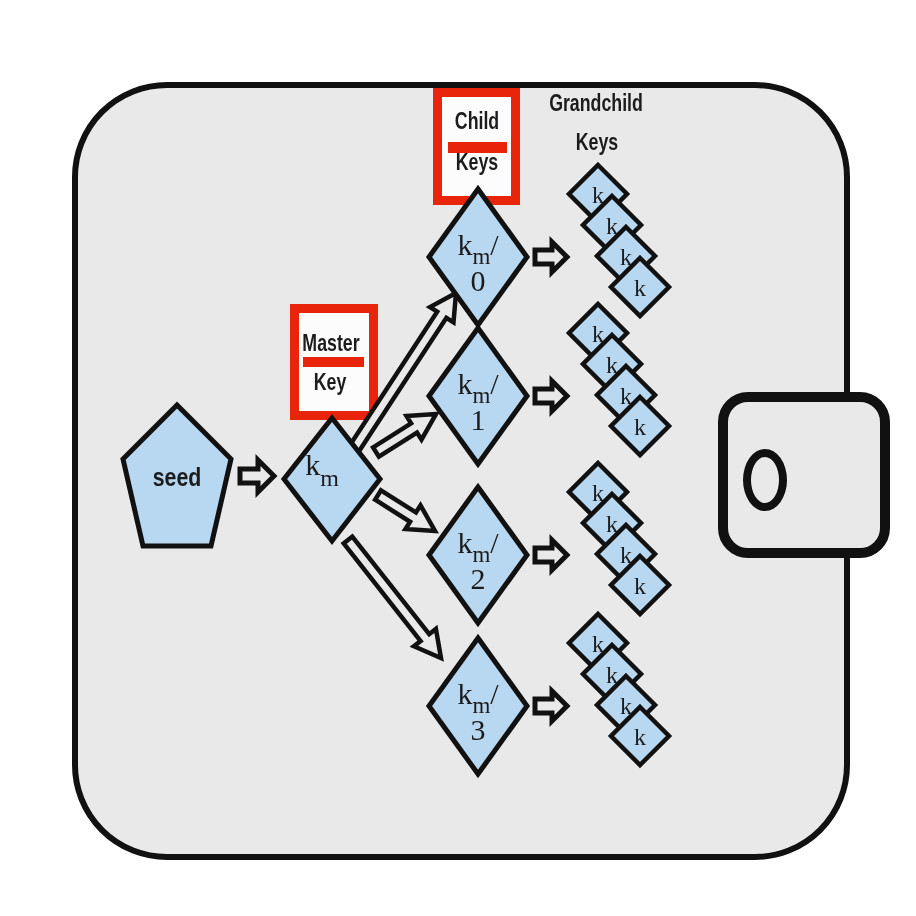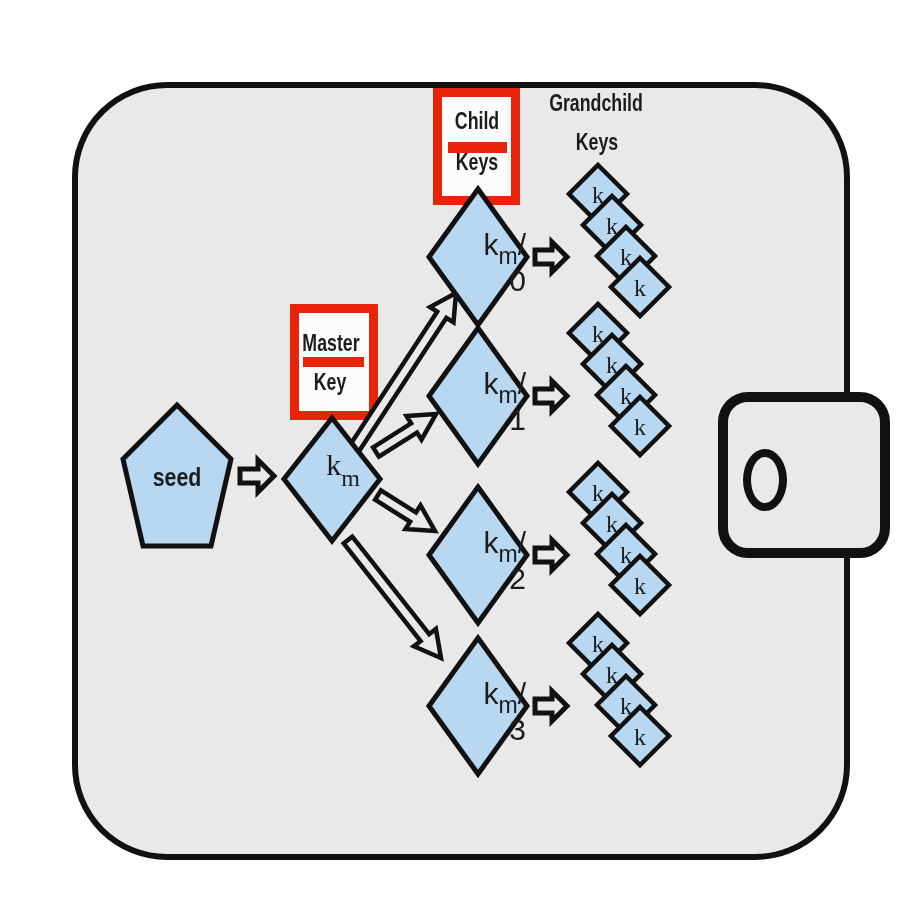--- a/index.html
+++ b/index.html
@@ -37,21 +37,21 @@
   .hdg{
     width:140px;font-family:"Liberation Sans",sans-serif;font-weight:bold;
     font-size:24px;line-height:1.15;transform:scaleX(0.74);transform-origin:center top;
     letter-spacing:0px;
   }
   .seed-lbl{
     width:100px;font-family:"Liberation Sans",sans-serif;font-weight:bold;
     font-size:26px;transform:scaleX(0.82);transform-origin:center top;
   }
   .key-label{
-    width:96px;font-family:Liberation Sans, sans-serif;font-size:30px;line-height:36px;text-align:right;
+    width:96px;font-family:Liberation Serif, serif;font-size:30px;line-height:36px;
   }
   .key-label sub{font-size:23px;vertical-align:-9px;line-height:0;}
   .master-k{width:96px;font-family:"Liberation Serif",serif;font-size:30px;}
   .master-k sub{font-size:24px;vertical-align:-11px;line-height:0;}
   .redbar{position:absolute;background:var(--annotation-red);z-index:5;}
   .bar-child{left:448px;top:142px;width:59px;height:11px;}
   .bar-master{left:303px;top:357px;width:61px;height:10px;}
   .clasp{
     position:absolute;left:718px;top:392px;width:172px;height:166px;
     box-sizing:border-box;border:10px solid var(--outline);border-radius:30px;
@@ -146,21 +146,21 @@
   <div class="lbl hdg" style="left:407px;top:148px;">Keys</div>
 
   <div class="lbl hdg" style="left:526px;top:89px;">Grandchild</div>
   <div class="lbl hdg" style="left:527px;top:128px;">Keys</div>
 
   <div class="lbl hdg" style="left:261px;top:329px;">Master</div>
   <div class="lbl hdg" style="left:260px;top:368px;">Key</div>
 
   <div class="lbl seed-lbl" style="left:127px;top:462px;">seed</div>
 
-  <div class="lbl master-k" style="left:295px;top:448px;"><span>k</span><sub>m</sub></div>
+  <div class="lbl master-k" style="left:274px;top:448px;"><span>k</span><sub>m</sub></div>
 
   <div class="lbl key-label" style="left:430px;top:227px;">
     <div><span>k</span><sub>m</sub><span>/</span></div>
     <div>0</div>
   </div>
   <div class="lbl key-label" style="left:430px;top:366px;">
     <div><span>k</span><sub>m</sub><span>/</span></div>
     <div>1</div>
   </div>
   <div class="lbl key-label" style="left:430px;top:525px;">

